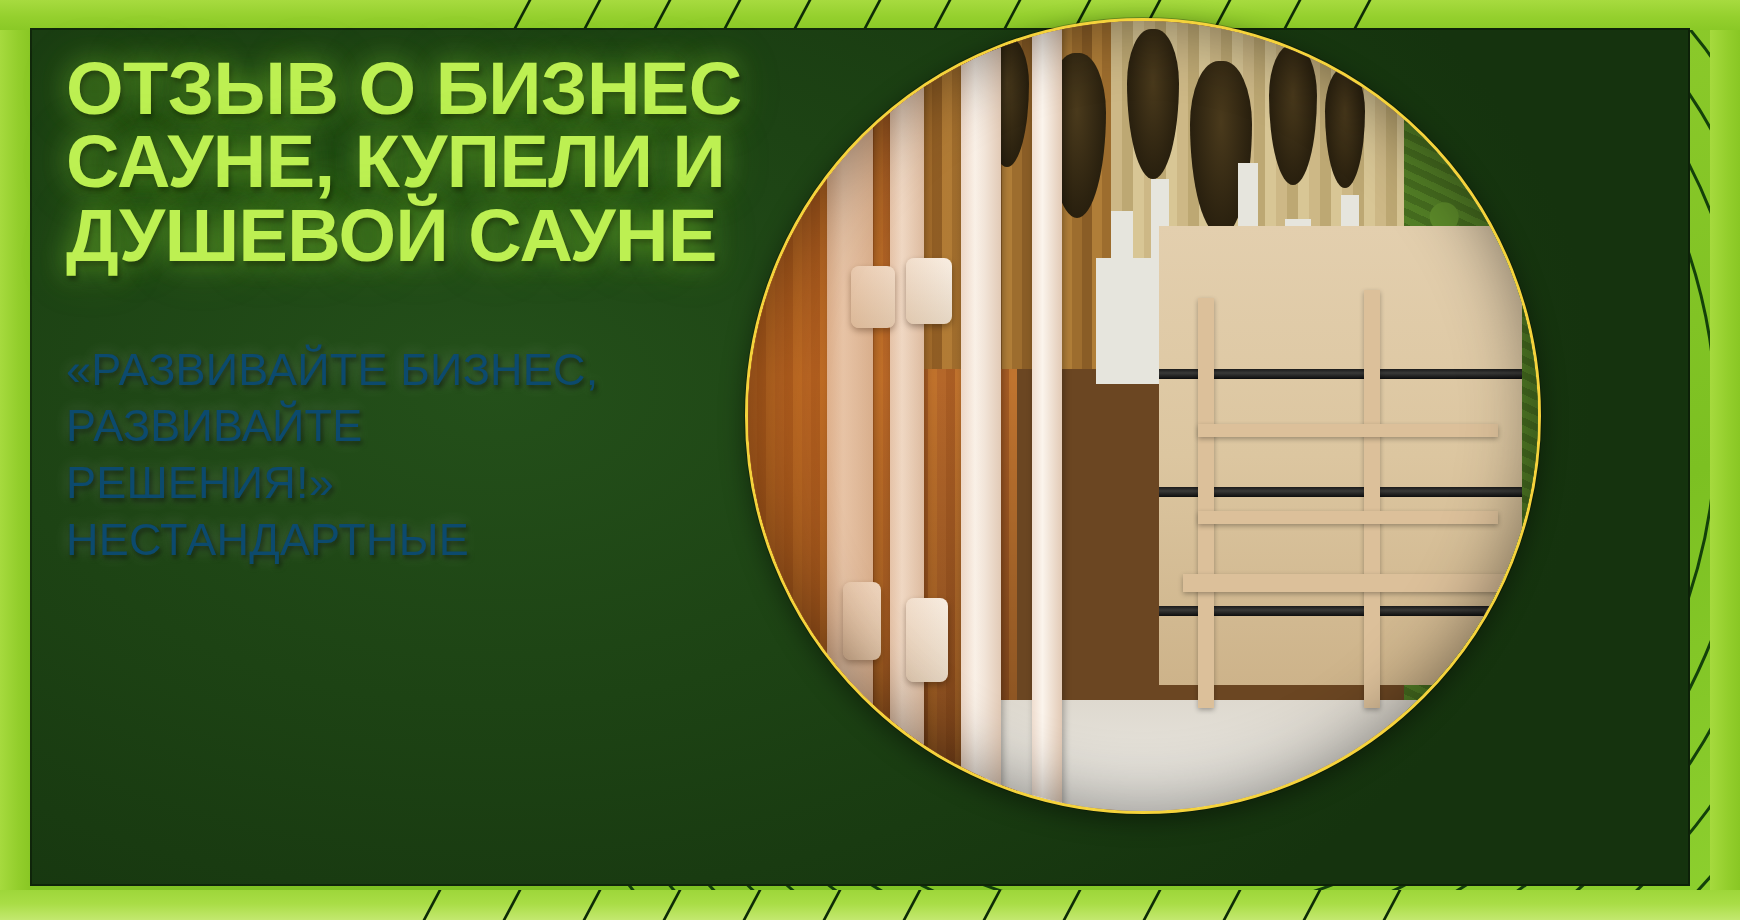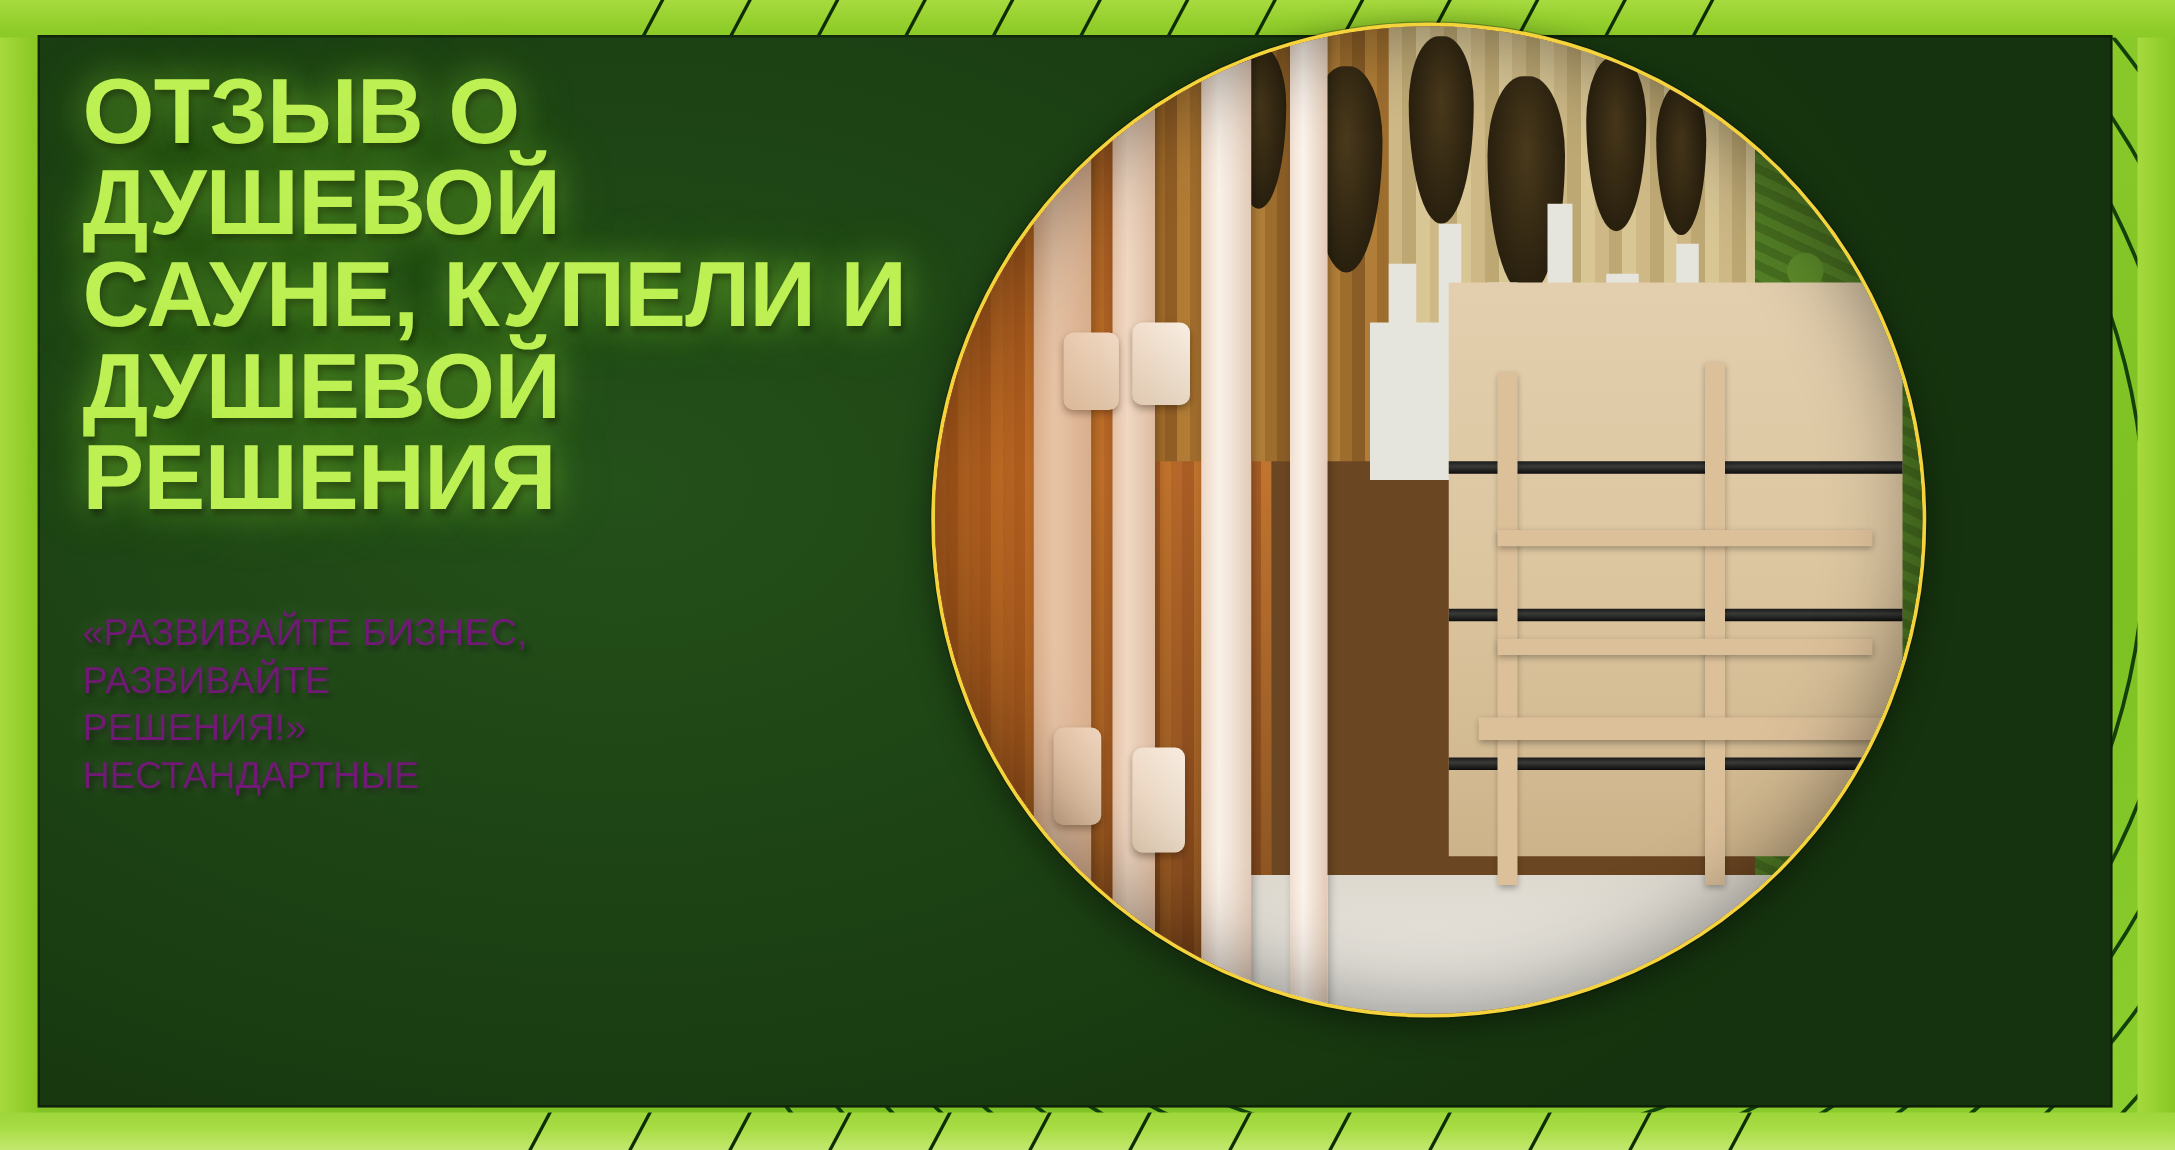--- a/index.html
+++ b/index.html
@@ -73,22 +73,22 @@
     letter-spacing:-0.5px;
     text-shadow:
       0 0 26px rgba(150,230,60,.45),
       0 0 50px rgba(120,210,40,.30),
       2px 4px 5px rgba(0,0,0,.55);
     margin:0 0 0 0;
   }
   .title .ln{display:block;}
   .subtitle{
     margin-top:70px;
-    color:#701a75;
-    font-size:30px;
+    color:#0c4a6e;
+    font-size:45px;
     font-weight:normal;
     line-height:1.26;
     letter-spacing:.2px;
     text-shadow:
       0 0 16px rgba(255,255,255,.22),
       2px 3px 5px rgba(0,0,0,.6);
   }
   .subtitle .ln{display:block;}
 
   
@@ -246,23 +246,23 @@
       <div class="p-knob" style="left:12%;top:71%;width:38px;height:78px;"></div>
       <div class="p-knob" style="left:20%;top:73%;width:42px;height:84px;"></div>
 
       <div class="p-warm"></div>
       <div class="p-vignette"></div>
     </div>
   </div>
 
   <div class="copy">
     <h1 class="title">
-      <span class="ln">ОТЗЫВ О ДУШЕВОЙ</span>
+      <span class="ln">ОТЗЫВ О БИЗНЕС</span>
       <span class="ln">САУНЕ, КУПЕЛИ И</span>
-      <span class="ln">ДУШЕВОЙ РЕШЕНИЯ</span>
+      <span class="ln">ДУШЕВОЙ САУНЕ</span>
     </h1>
     <div class="subtitle">
       <span class="ln">«РАЗВИВАЙТЕ БИЗНЕС,</span>
       <span class="ln">РАЗВИВАЙТЕ</span>
       <span class="ln">РЕШЕНИЯ!»</span>
       <span class="ln">НЕСТАНДАРТНЫЕ</span>
     </div>
   </div>
 
 </div>

